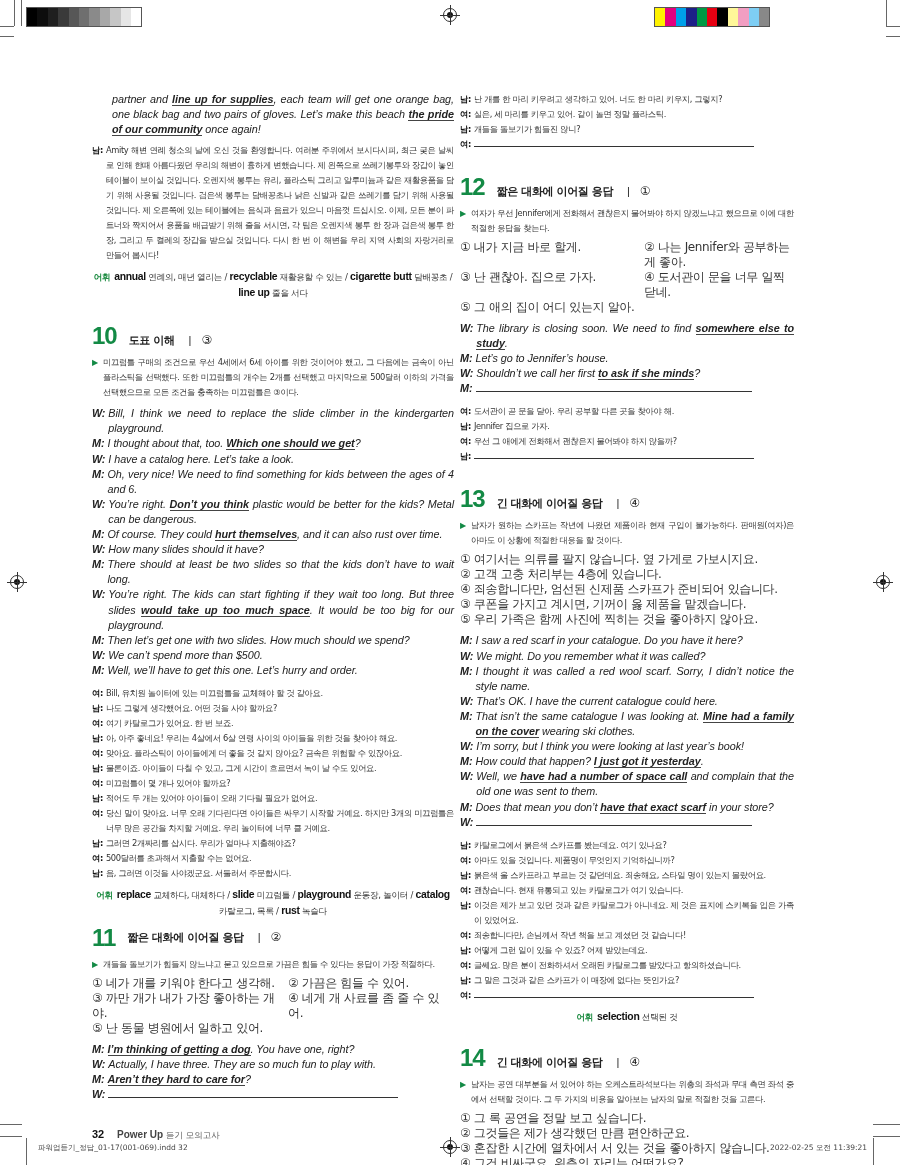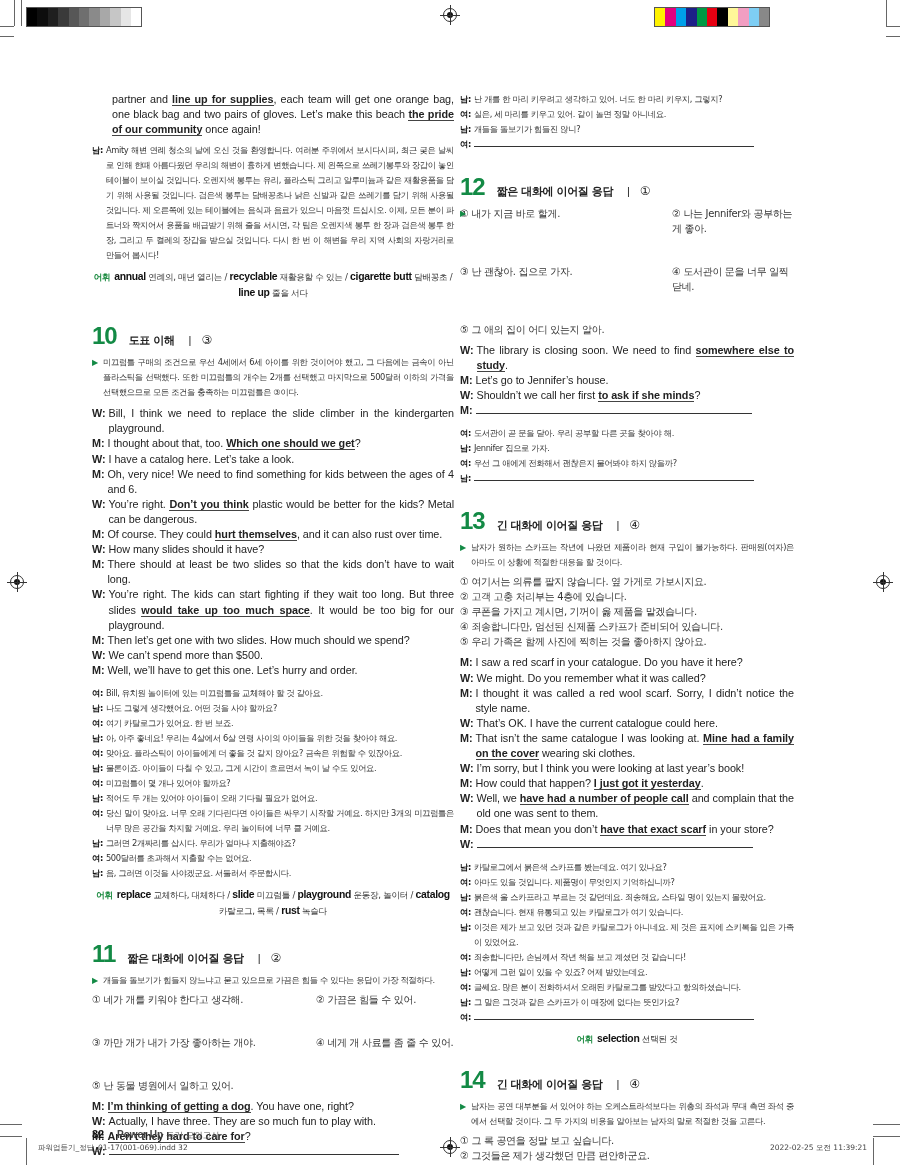--- a/index.html
+++ b/index.html
@@ -14,21 +14,21 @@
   .crop { position: absolute; background: #666; }
   .reg { position: absolute; width: 14px; height: 14px; border-radius: 50%; border: 1px solid #333; }
   .reg::before { content: ""; position: absolute; left: 3px; top: 3px; width: 6px; height: 6px; border-radius: 50%; background: #111; }
   .reg::after { content: ""; position: absolute; left: -4px; top: 6px; width: 20px; height: 1px; background: #333; }
   .reg .v { position: absolute; left: 6px; top: -4px; width: 1px; height: 20px; background: #333; }
 
   .col { position: absolute; top: 92px; width: 370px; font-size: 10.6px; line-height: 15.2px; }
   .col.left { left: 92px; width: 362px; }
   .col.right { left: 460px; width: 334px; }
 
-  .en { font-size: 10.8px; line-height: 15.1px; letter-spacing: -0.05px; }
+  .en { font-size: 10.8px; line-height: 15.1px; letter-spacing: -0.05px; font-style: italic; }
   .en .para { text-align: justify; }
   .u { font-weight: bold; border-bottom: 1px solid #444; }
 
   .ko { font-family: "DejaVu Sans", sans-serif; font-size: 8.3px; line-height: 15px; color: #333; letter-spacing: -0.35px; }
   .ko .spk { font-weight: bold; color: #111; }
 
   .line { display: flex; }
   .line .who { flex: 0 0 auto; font-weight: bold; margin-right: 3px; }
   .line .txt { flex: 1 1 auto; text-align: justify; }
 
@@ -40,21 +40,21 @@
 
   .qhead { display: flex; align-items: baseline; margin-top: 18px; margin-bottom: 6px; }
   .qnum { font-family: "Liberation Sans", sans-serif; font-size: 24px; font-weight: bold; color: #138a45; letter-spacing: -1px; margin-right: 12px; line-height: 26px; }
   .qtitle { font-family: "DejaVu Sans", sans-serif; font-size: 11px; font-weight: bold; color: #222; letter-spacing: -0.4px; }
   .qsep { margin: 0 10px 0 14px; font-size: 11px; color: #222; }
   .qans { font-family: "DejaVu Sans", sans-serif; font-size: 12px; color: #222; }
 
   .expl { font-family: "DejaVu Sans", sans-serif; font-size: 8.3px; line-height: 15px; color: #333; letter-spacing: -0.35px; padding-left: 11px; position: relative; margin-bottom: 4px; text-align: justify; }
   .expl .arrow { position: absolute; left: 0; top: 0; color: #138a45; font-size: 8px; }
 
-  .opts { font-family: "DejaVu Sans", sans-serif; font-size: 10px; line-height: 15px; color: #333; letter-spacing: -0.35px; margin-bottom: 6px; gap: 28px; }
+  .opts { font-family: "DejaVu Sans", sans-serif; font-size: 12px; line-height: 15px; color: #333; letter-spacing: -0.35px; margin-bottom: 6px; }
   .opts.grid { display: grid; grid-template-columns: 196px 1fr; } .mt6 { margin-top: 6px; } .mt8 { margin-top: 8px; }
 
   .folio { position: absolute; left: 92px; top: 1128px; font-size: 10px; color: #333; }
   .folio .pn { font-weight: bold; font-size: 11px; color: #111; margin-right: 10px; }
   .folio .brand { font-weight: bold; color: #444; }
   .folio .sub { font-family: "DejaVu Sans", sans-serif; font-size: 8.5px; color: #555; }
   .slug { position: absolute; top: 1143px; font-family: "DejaVu Sans", sans-serif; font-size: 7.5px; color: #444; }
 </style>
 </head>
 <body>
@@ -227,21 +227,21 @@
       </div>
       <div class="line">
         <span class="spk who">남:</span>
         <span class="txt">음, 그러면 이것을 사야겠군요. 서둘러서 주문합시다.</span>
       </div>
     </div>
   <div class="vocab mt6">
     <span class="tag">어휘</span><span><b>replace</b> 교체하다, 대체하다 / <b>slide</b> 미끄럼틀 / <b>playground</b> 운동장, 놀이터 / <b>catalog</b> 카탈로그, 목록 / <b>rust</b> 녹슬다</span>
   </div>
 
-  <div class="qhead" style="margin-top:22px;">
+  <div class="qhead" style="margin-top:6px;align-items:center;">
     <span class="qnum">11</span>
     <span class="qtitle">짧은 대화에 이어질 응답</span>
     <span class="qsep">|</span>
     <span class="qans">②</span>
   </div>
   <div class="expl"><span class="arrow">▶</span><span>개들을 돌보기가 힘들지 않느냐고 묻고 있으므로 가끔은 힘들 수 있다는 응답이 가장 적절하다.</span></div>
   <div class="opts grid">
       <div>① 네가 개를 키워야 한다고 생각해.</div>
       <div>② 가끔은 힘들 수 있어.</div>
       <div>③ 까만 개가 내가 가장 좋아하는 개야.</div>
@@ -269,39 +269,39 @@
 </div>
 
 <div class="col right">
   <div class="ko">
       <div class="line">
         <span class="spk who">남:</span>
         <span class="txt">난 개를 한 마리 키우려고 생각하고 있어. 너도 한 마리 키우지, 그렇지?</span>
       </div>
       <div class="line">
         <span class="spk who">여:</span>
-        <span class="txt">실은, 세 마리를 키우고 있어. 같이 놀면 정말 아니네요.</span>
+        <span class="txt">실은, 세 마리를 키우고 있어. 같이 놀면 정말 플라스틱.</span>
       </div>
       <div class="line">
         <span class="spk who">남:</span>
         <span class="txt">개들을 돌보기가 힘들진 않니?</span>
       </div>
       <div class="line">
         <span class="spk who">여:</span>
         <span class="txt"><span class="blank" style="width: 280px;"></span></span>
       </div>
     </div>
 
   <div class="qhead" style="margin-top:22px;text-align:center;">
     <span class="qnum">12</span>
     <span class="qtitle">짧은 대화에 이어질 응답</span>
     <span class="qsep">|</span>
     <span class="qans">①</span>
   </div>
-  <div class="expl"><span class="arrow">▶</span></div>
+  <div class="expl"><span class="arrow">▶</span><span>여자가 우선 Jennifer에게 전화해서 괜찮은지 물어봐야 하지 않겠느냐고 했으므로 이에 대한 적절한 응답을 찾는다.</span></div>
   <div class="opts grid" style="grid-template-columns:184px 1fr;">
       <div>① 내가 지금 바로 할게.</div>
       <div>② 나는 Jennifer와 공부하는 게 좋아.</div>
       <div>③ 난 괜찮아. 집으로 가자.</div>
       <div>④ 도서관이 문을 너무 일찍 닫네.</div>
       <div>⑤ 그 애의 집이 어디 있는지 알아.</div>
     </div>
   <div class="en">
       <div class="line">
         <span class="who">W:</span>
@@ -342,22 +342,22 @@
   <div class="qhead" style="margin-top:22px;">
     <span class="qnum">13</span>
     <span class="qtitle">긴 대화에 이어질 응답</span>
     <span class="qsep">|</span>
     <span class="qans">④</span>
   </div>
   <div class="expl"><span class="arrow">▶</span><span>남자가 원하는 스카프는 작년에 나왔던 제품이라 현재 구입이 불가능하다. 판매원(여자)은 아마도 이 상황에 적절한 대응을 할 것이다.</span></div>
   <div class="opts">
       <div>① 여기서는 의류를 팔지 않습니다. 옆 가게로 가보시지요.</div>
       <div>② 고객 고충 처리부는 4층에 있습니다.</div>
+      <div>④ 죄송합니다만, 엄선된 신제품 스카프가 준비되어 있습니다.</div>
       <div>③ 쿠폰을 가지고 계시면, 기꺼이 옳 제품을 맡겠습니다.</div>
-      <div>④ 죄송합니다만, 엄선된 신제품 스카프가 준비되어 있습니다.</div>
       <div>⑤ 우리 가족은 함께 사진에 찍히는 것을 좋아하지 않아요.</div>
     </div>
   <div class="en">
       <div class="line">
         <span class="who">M:</span>
         <span class="txt"><span>I saw a red scarf in your catalogue. Do you have it here?</span></span>
       </div>
       <div class="line">
         <span class="who">W:</span>
         <span class="txt"><span>We might. Do you remember what it was called?</span></span>
@@ -377,21 +377,21 @@
       <div class="line">
         <span class="who">W:</span>
         <span class="txt"><span>I’m sorry, but I think you were looking at last year’s book!</span></span>
       </div>
       <div class="line">
         <span class="who">M:</span>
         <span class="txt"><span>How could that happen? </span><span class="u">I just got it yesterday</span><span>.</span></span>
       </div>
       <div class="line">
         <span class="who">W:</span>
-        <span class="txt"><span>Well, we </span><span class="u">have had a number of people call</span><span> and complain that the old one was sent to them.</span></span>
+        <span class="txt"><span>Well, we </span><span class="u">have had a number of space call</span><span> and complain that the old one was sent to them.</span></span>
       </div>
       <div class="line">
         <span class="who">M:</span>
         <span class="txt"><span>Does that mean you don’t </span><span class="u">have that exact scarf</span><span> in your store?</span></span>
       </div>
       <div class="line">
         <span class="who">W:</span>
         <span class="txt"><span class="blank" style="width: 276px;"></span></span>
       </div>
     </div>

